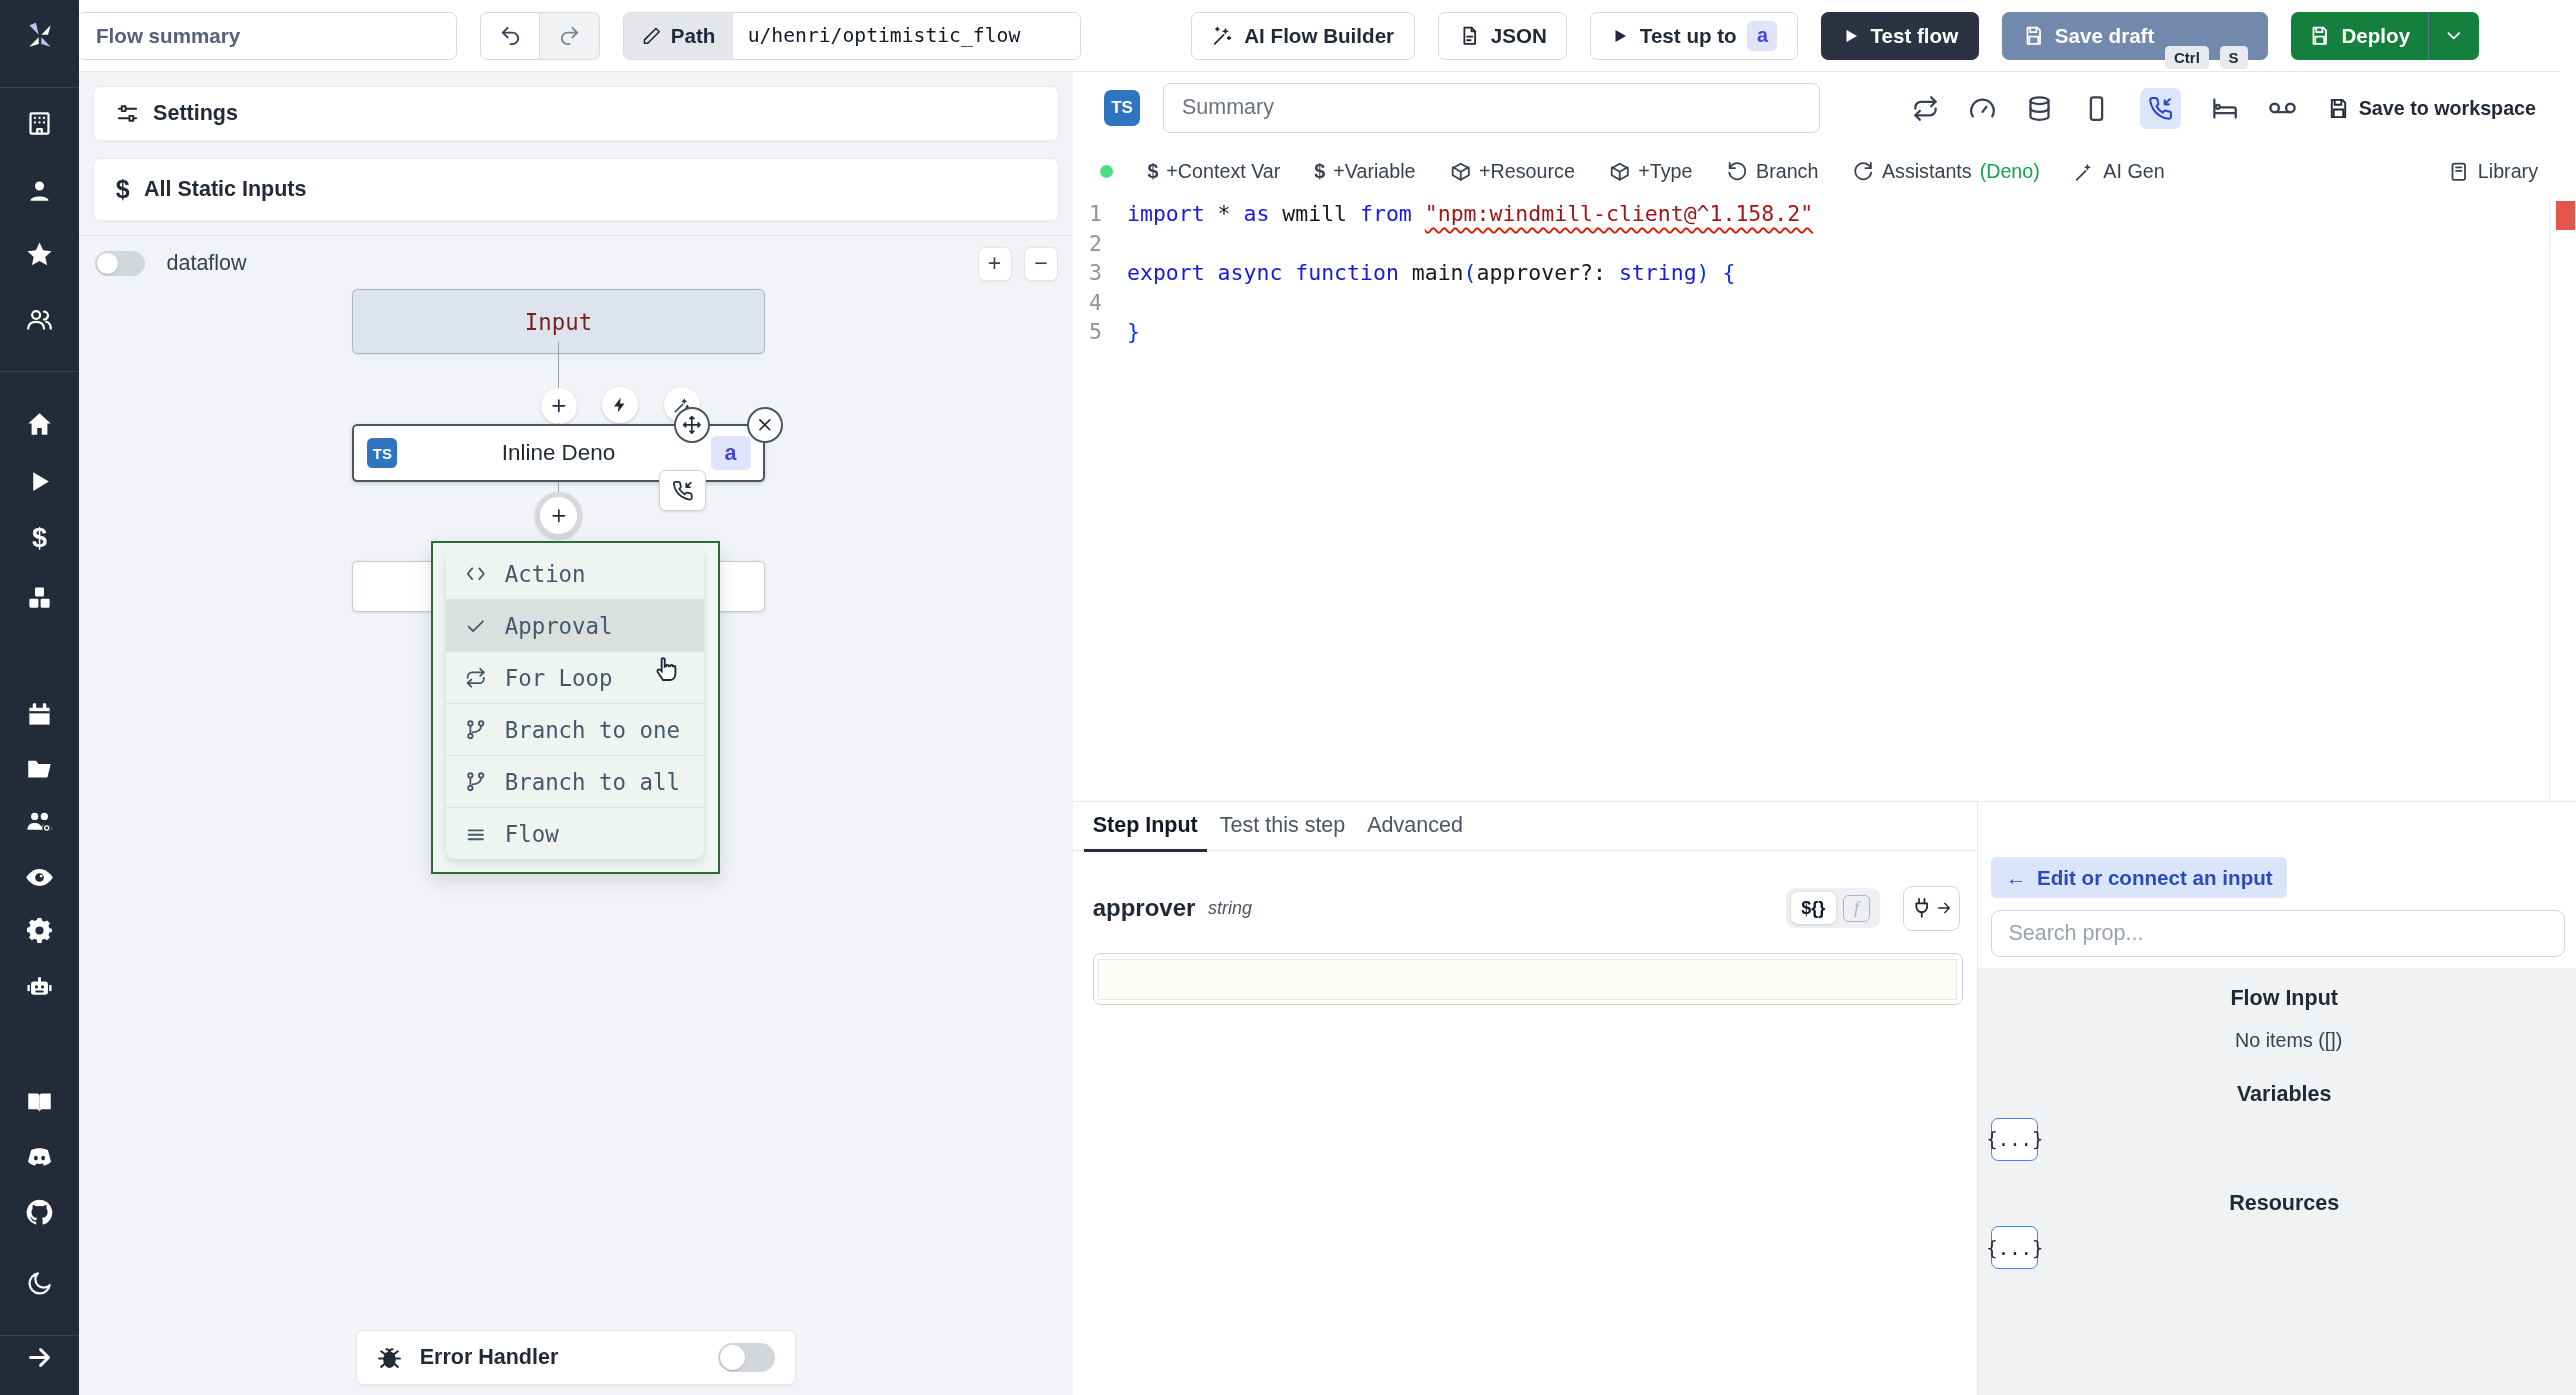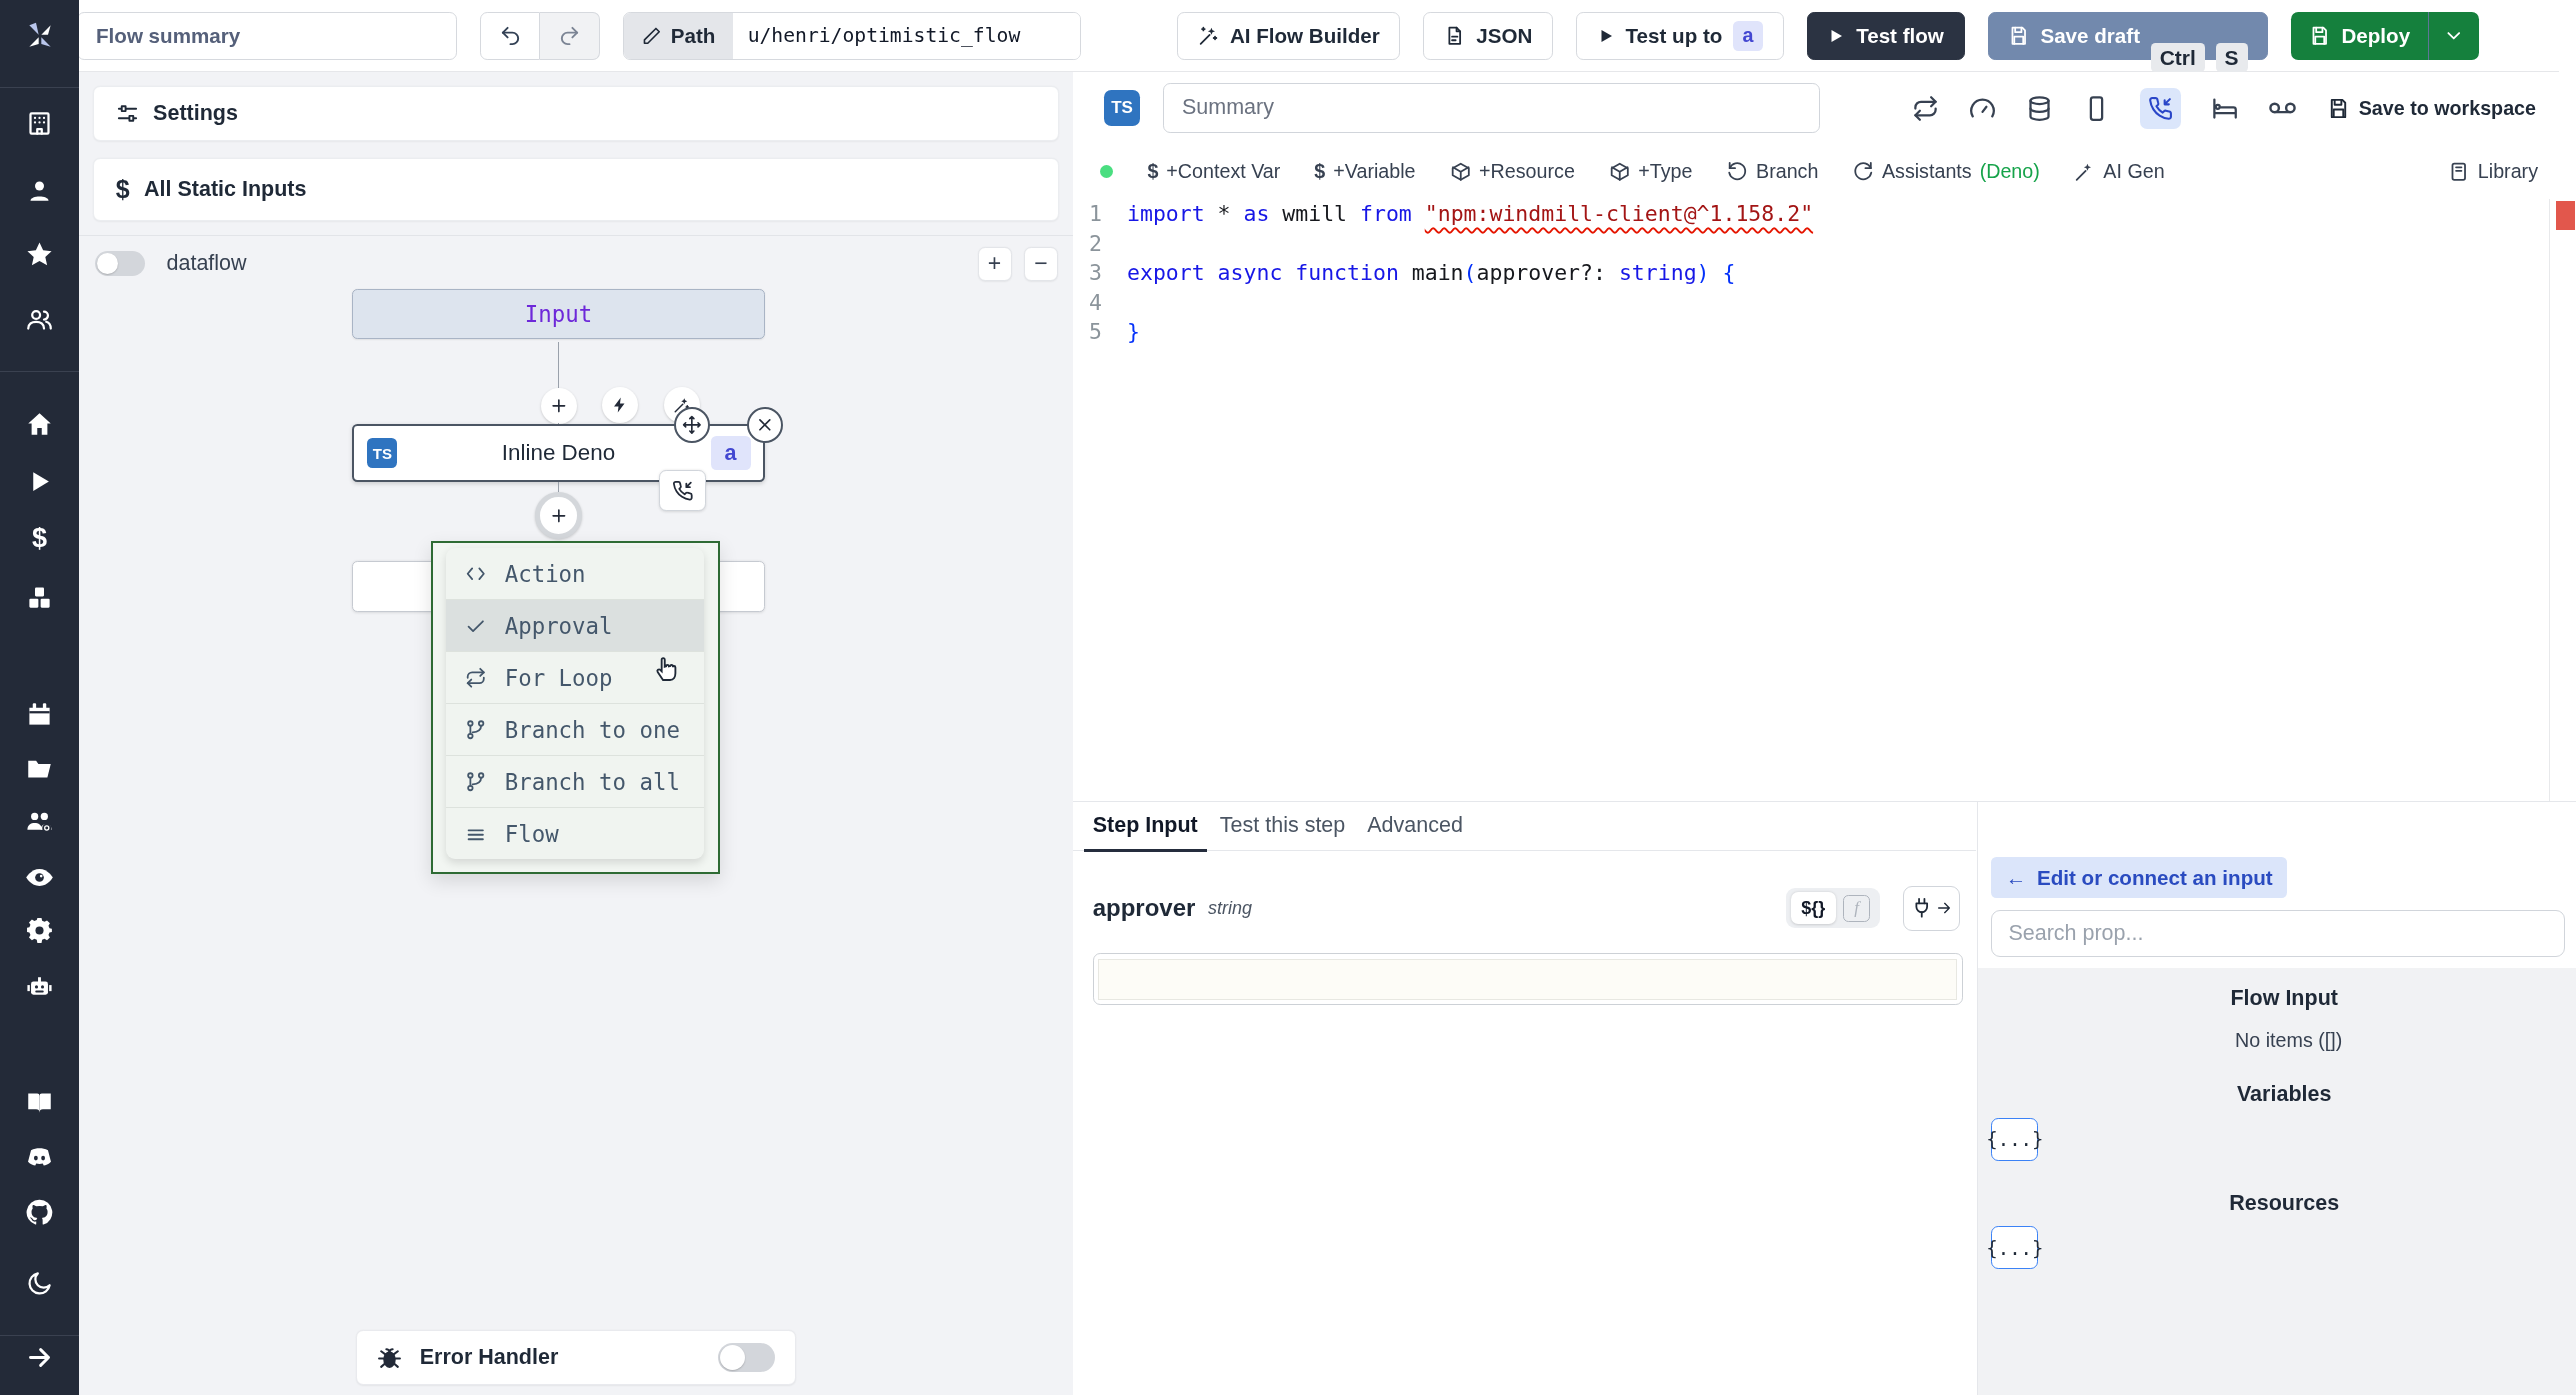--- a/index.html
+++ b/index.html
@@ -24,21 +24,21 @@
   .undo-btn:first-child { border-radius:7.2px 0 0 7.2px; }
   .undo-btn.disabled { background:#f1f2f4; color:#7b8494; border-left:none; border-radius:0 7.2px 7.2px 0; }
   .path-group { display:flex; margin-left:23px; height:48px; border:0.9px solid #d6d9de; border-radius:7.2px; overflow:hidden; width:458px; }
   .path-label { background:#e4e6ea; display:flex; align-items:center; gap:9px; padding:0 18px; font-size:20.6px; font-weight:600; color:#1f2937; }
   .path-value { flex:1; border:none; outline:none; font-family:"DejaVu Sans Mono", monospace; font-size:19.7px; color:#111827; padding:0 14.3px; background:#fff; }
   .tb-right { margin-left:auto; display:flex; align-items:center; gap:23px; padding-right:80px; }
   .tb-btn { height:48px; display:flex; align-items:center; gap:10.7px; padding:0 19.7px; border-radius:7.2px;
     border:0.9px solid #d6d9de; background:#fff; font-size:20.6px; font-weight:600; color:#1f2937; cursor:pointer; }
   .tb-btn.dark  { background:#2b3342; border-color:#2b3342; color:#fff; }
   .tb-btn.slate { background:#7289ad; border-color:#7289ad; color:#fff; }
-  .kbd { background:#e8eaed; border-radius:4.5px; padding:2.7px 9px; font-size:21px; font-weight:700; color:#1f2937;margin-top:44px; }
+  .kbd { background:#e8eaed; border-radius:4.5px; padding:2.7px 9px; font-size:15px; font-weight:700; color:#1f2937;margin-top:44px; }
   .mini-badge { background:#e0e4fb; color:#4347d1; font-weight:700; font-size:19.7px; border-radius:5.4px; width:30px; height:30px;
     display:flex; align-items:center; justify-content:center; }
   .deploy-split { display:flex; align-items:stretch; height:48px; border-radius:7.2px; overflow:hidden; background:#15803d; color:#fff; }
   .deploy-main { display:flex; align-items:center; gap:10.7px; padding:0 18px; font-size:20.6px; font-weight:600; }
   .deploy-sep { width:0.9px; background:#5f7698; }
   .deploy-caret { display:flex; align-items:center; justify-content:center; width:50px; }
 
   
   .flow-panel { position:absolute; left:79px; top:72px; width:995px; height:1324px; background:#f2f3f6; border-right:0.9px solid #dcdee2; }
   .card { position:absolute; left:14.3px; width:966px; background:#fff; border:0.9px solid #ebedf0; border-radius:7.2px;
@@ -46,21 +46,21 @@
   .flow-divider { position:absolute; left:0; top:163px; width:995px; height:0.9px; background:#e2e4e8; }
   .dataflow-row { position:absolute; left:0; top:170px; width:995px; height:43px; display:flex; align-items:center; padding:0 16px; }
   .toggle { width:50px; height:25px; background:#d3d6db; border-radius:894px; position:relative; flex:none; cursor:pointer; }
   .toggle .knob { position:absolute; left:1.8px; top:1.8px; width:21.5px; height:21.5px; background:#fff; border-radius:50%; box-shadow:0 0.9px 1.8px rgba(0,0,0,.2); }
   .df-label { margin-left:21.5px; font-size:21.5px; color:#374151; }
   .zoom-btns { margin-left:auto; display:flex; gap:12.5px; }
   .zoom-btn { width:34px; height:34px; background:#fff; border:0.9px solid #e3e5e9; border-radius:7.2px; box-shadow:0 0.9px 1.8px rgba(0,0,0,.06);
     display:flex; align-items:center; justify-content:center; font-size:23px; color:#374151; cursor:pointer; }
 
   .node { position:absolute; left:273px; width:413px; display:flex; align-items:center; justify-content:center; border-radius:5.4px; }
-  .node-input { top:217px; height:50px; background:#dde4ee; border:0.9px solid #a9b4c5; font-family:"DejaVu Sans Mono", monospace; font-size:22.4px; color:#6d28d9; box-shadow:0 0.9px 1.8px rgba(0,0,0,.08); }
+  .node-input { top:217px; height:65px; background:#dde4ee; border:0.9px solid #a9b4c5; font-family:"DejaVu Sans Mono", monospace; font-size:22.4px; color:#7f1d1d; box-shadow:0 0.9px 1.8px rgba(0,0,0,.08); }
   .node-step { top:352px; height:58px; background:#fff; border:2.7px solid #4b5563; box-shadow:0 1.8px 4.5px rgba(0,0,0,.15); font-size:22.4px; color:#1f2937; }
   .node-hidden { top:489px; height:51px; background:#fff; border:0.9px solid #c6cad1; box-shadow:0 0.9px 2.7px rgba(0,0,0,.1); }
   .conn { position:absolute; left:479px; width:0.9px; background:#9aa1ab; }
   .gcircle { position:absolute; width:36px; height:36px; border-radius:50%; background:#fff; box-shadow:0 0.9px 2.7px rgba(0,0,0,.18);
     display:flex; align-items:center; justify-content:center; color:#232a38; cursor:pointer; }
   .gcircle.ring { width:47px; height:47px; border:5.4px solid #d4d7db; }
   .ts-badge { position:absolute; left:13.4px; top:50%; transform:translateY(-50%); width:30px; height:30px; background:#2f74c0; border-radius:5.4px;
     color:#fff; font-weight:700; font-size:15px; display:flex; align-items:center; justify-content:center; }
   .a-badge { position:absolute; right:12.5px; top:50%; transform:translateY(-50%); width:40px; height:34px; background:#e0e4fb; border-radius:5.4px;
     color:#4347d1; font-weight:700; font-size:21.5px; display:flex; align-items:center; justify-content:center; }

